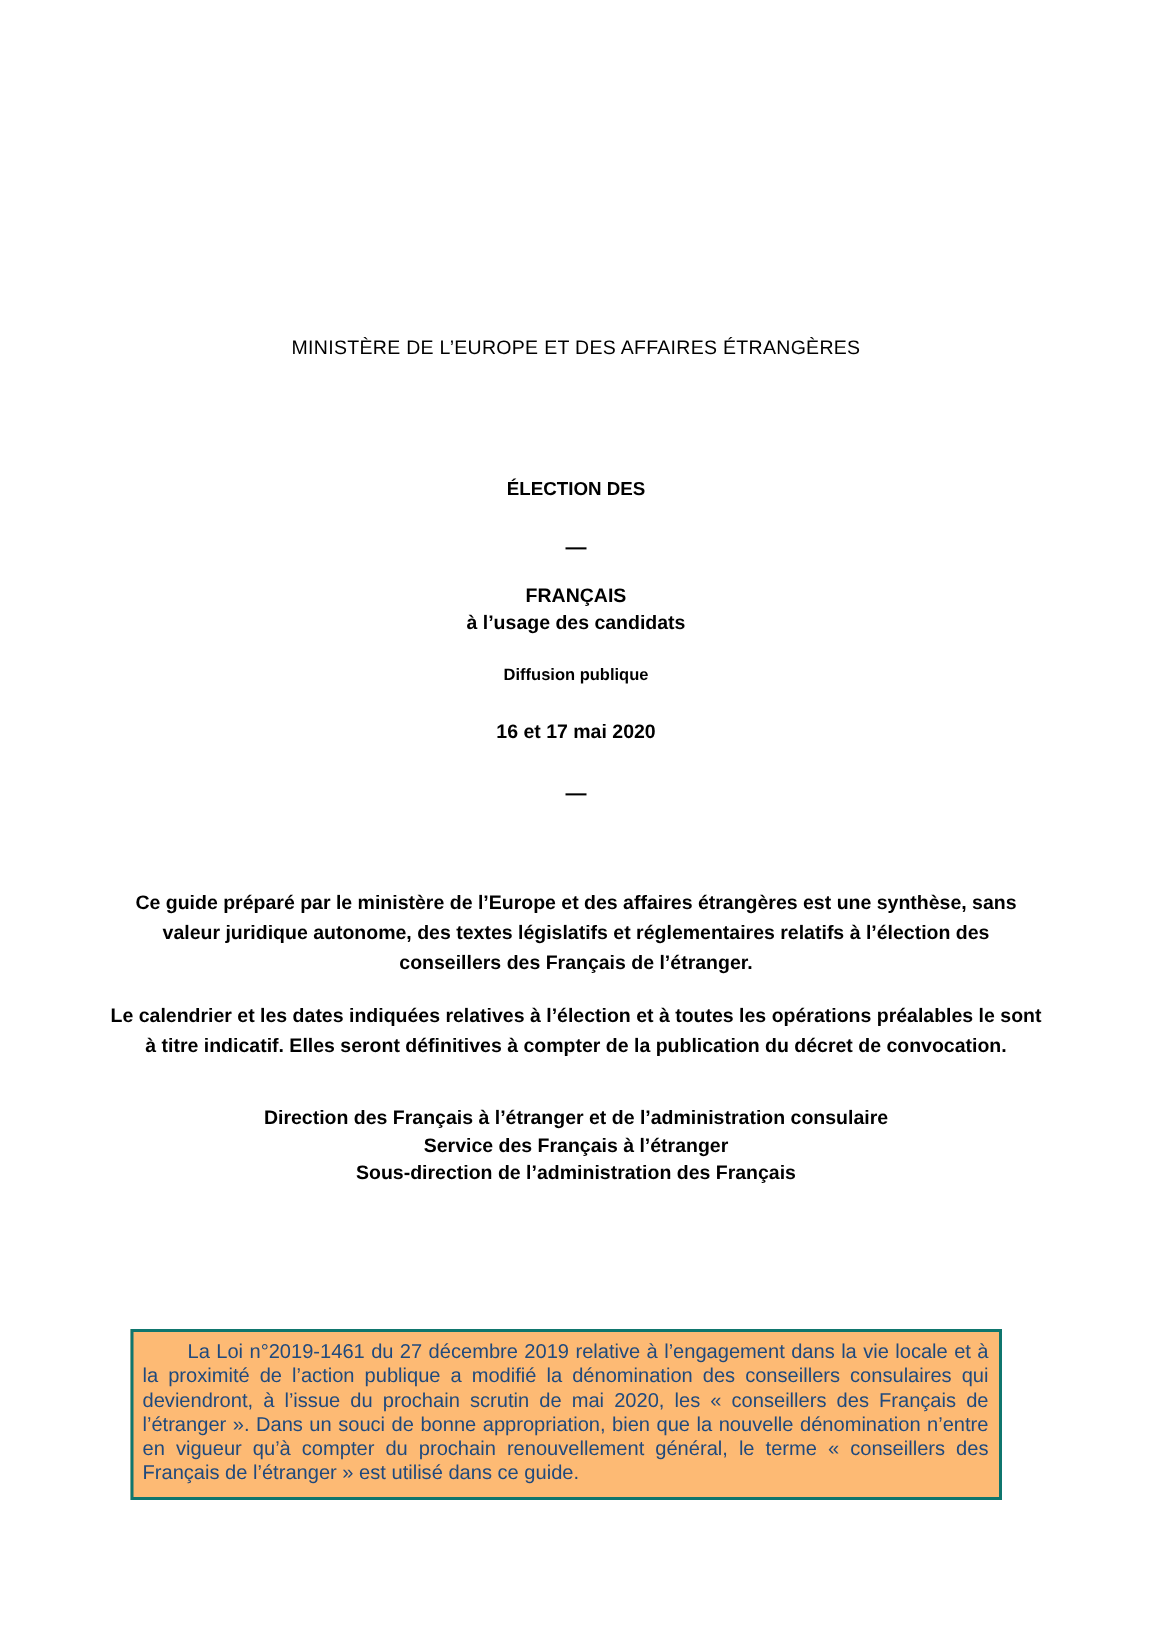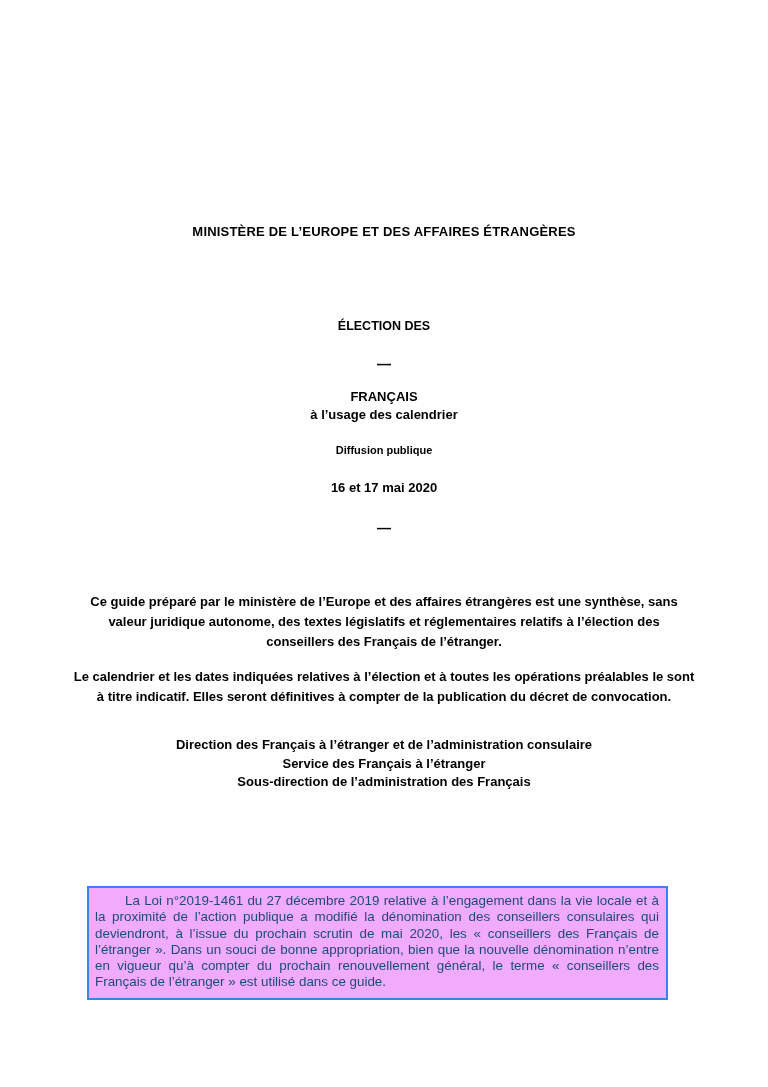--- a/index.html
+++ b/index.html
@@ -33,21 +33,21 @@
   .logo-republic {
     margin-top:2px;
     font-family:"Liberation Serif", serif;
     font-size:11.5px;
     letter-spacing:1.2px;
     color:#2b2b2b;
     white-space:nowrap;
   }
 
   
-  .ministry   { top:224px; font-size:13px;   font-weight:bold; letter-spacing:0.2px; }
+  .ministry   { top:224px; font-size:13px;   font-weight:normal; letter-spacing:0.2px; }
   .doc-title  { top:318px; font-size:12.5px; font-weight:bold; line-height:17.5px; }
   .sep-1      { top:356px; font-size:14px;   font-weight:bold; }
   .memento    { top:388px; font-size:13px;   font-weight:bold; line-height:17.5px; }
   .diffusion  { top:444px; font-size:11px;   font-weight:bold; }
   .dates      { top:480px; font-size:13px;   font-weight:bold; }
   .sep-2      { top:520px; font-size:14px;   font-weight:bold; }
 
   
   .para {
     left:50%; transform:translateX(-50%);
@@ -65,22 +65,22 @@
     top:736px;
     font-size:13px; font-weight:bold;
     line-height:18.5px;
   }
 
   
   .notice {
     position:absolute;
     left:87px; top:886px;
     width:581px;
-    background:#f0abfc;
-    border:2px solid #3b82f6;
+    background:#fdba74;
+    border:2px solid #0f766e;
     color:#1F497D;
     padding:5px 7px 7px 6px;
     font-size:13.4px;
     line-height:16.3px;
     text-align:justify;
   }
   .notice p { text-indent:30px; }
 </style>
 </head>
 <body>
@@ -90,21 +90,21 @@
 
   <div class="abs center ministry">MINISTÈRE DE L’EUROPE ET DES AFFAIRES ÉTRANGÈRES</div>
 
   <div class="abs center doc-title">
     <div>ÉLECTION DES</div>
   </div>
   <div class="abs center sep-1">—</div>
 
   <div class="abs center memento">
     <div>FRANÇAIS</div>
-    <div>à l’usage des calendrier</div>
+    <div>à l’usage des candidats</div>
   </div>
   <div class="abs center diffusion">Diffusion publique</div>
   <div class="abs center dates">16 et 17 mai 2020</div>
   <div class="abs center sep-2">—</div>
 
   <div class="para para-1">Ce guide préparé par le ministère de l’Europe et des affaires étrangères est une synthèse, sans valeur juridique autonome, des textes législatifs et réglementaires relatifs à l’élection des conseillers des Français de l’étranger.</div>
   <div class="para para-2">Le calendrier et les dates indiquées relatives à l’élection et à toutes les opérations préalables le sont à titre indicatif. Elles seront définitives à compter de la publication du décret de convocation.</div>
 
   <div class="abs center signature">
     <div>Direction des Français à l’étranger et de l’administration consulaire</div>

